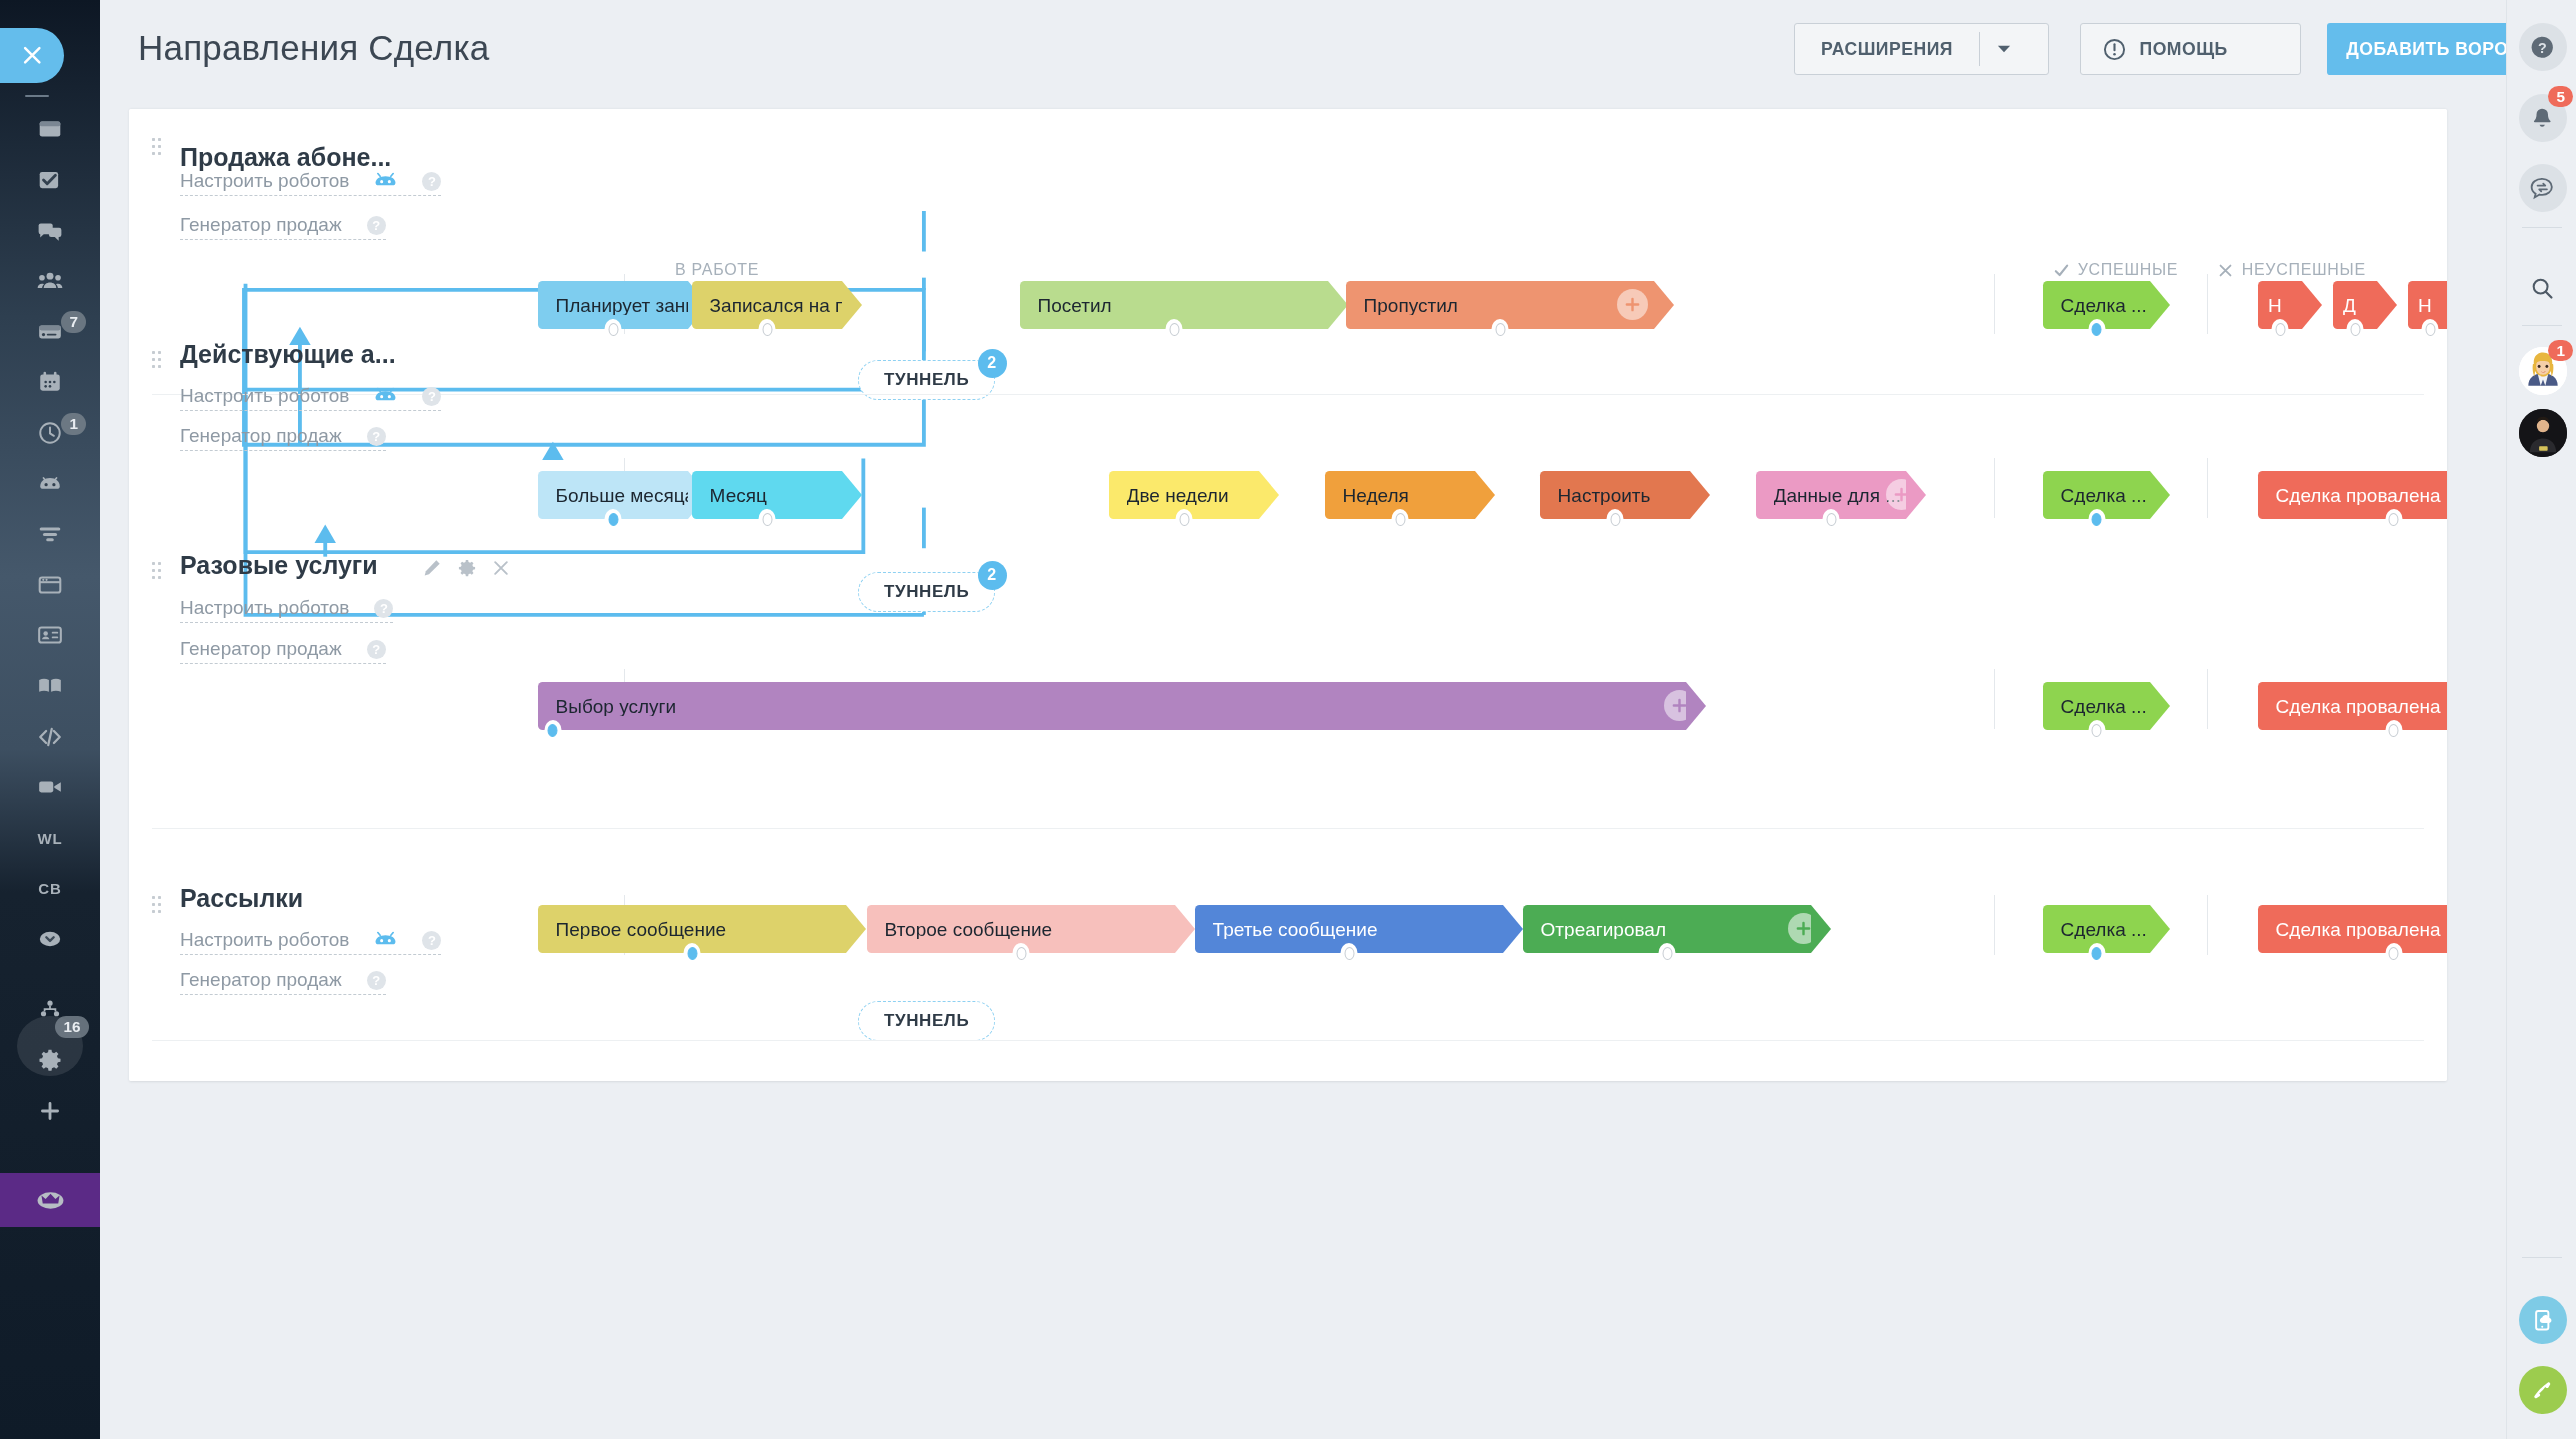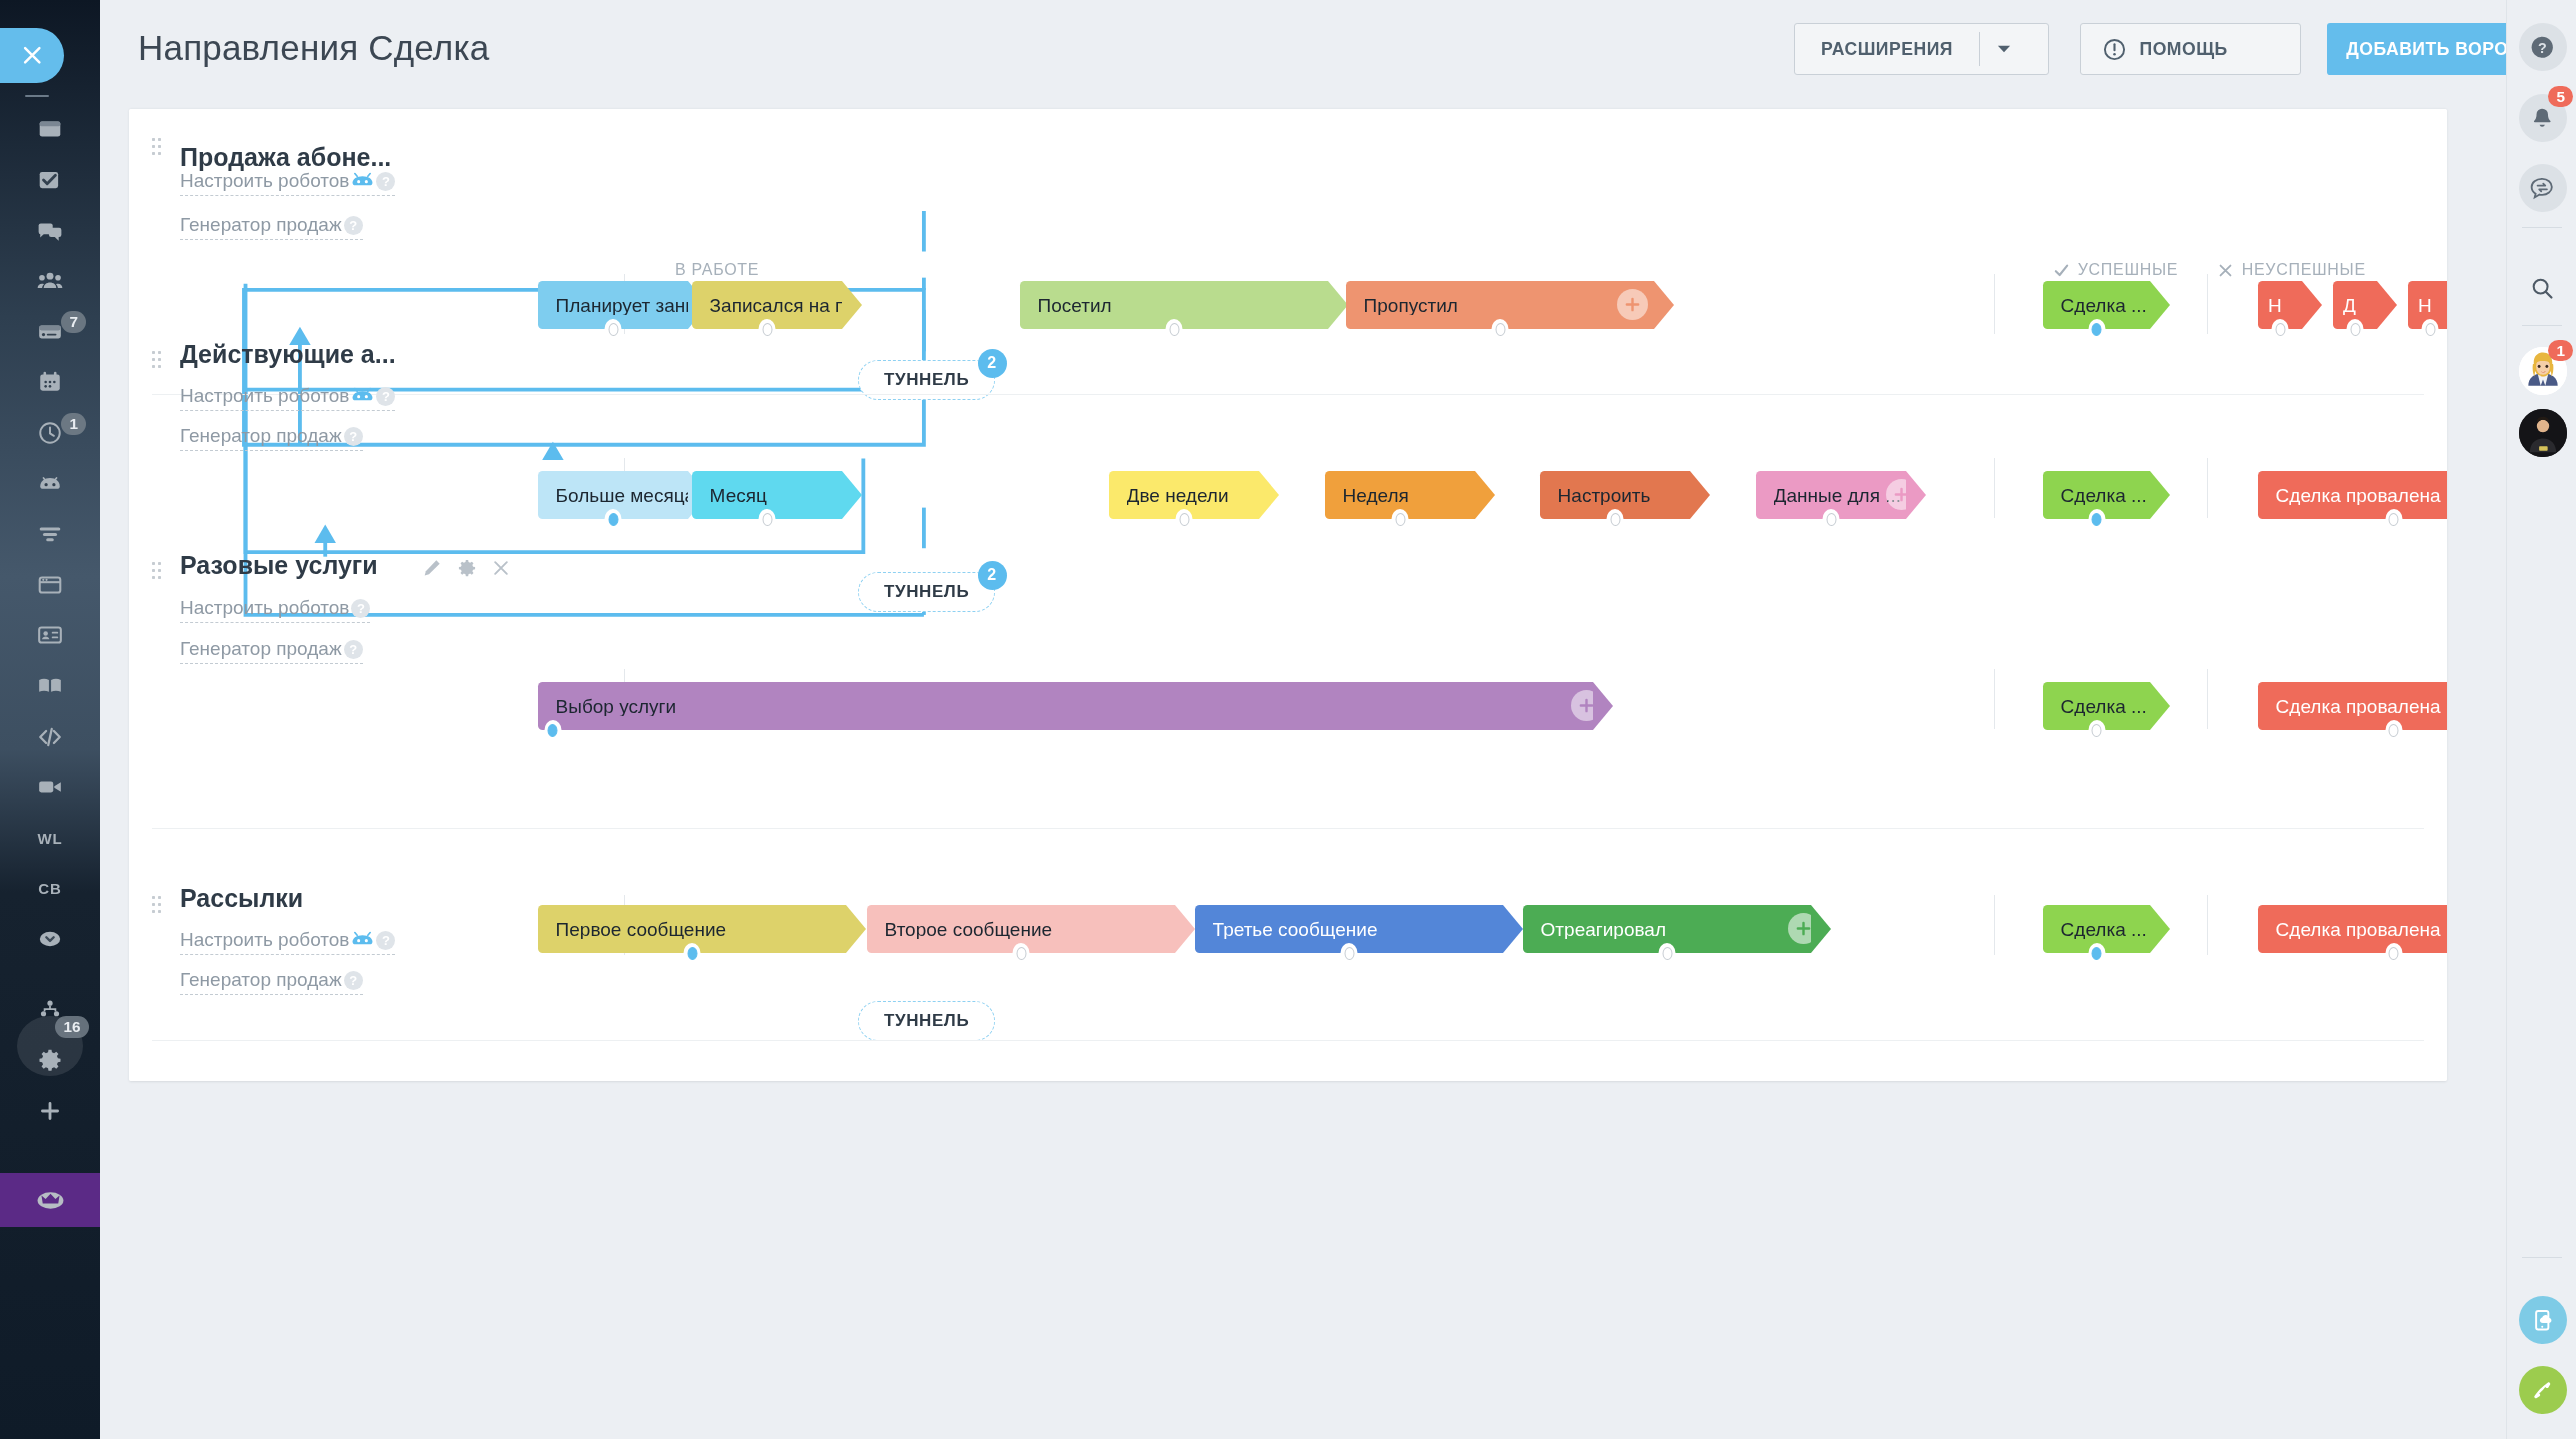--- a/index.html
+++ b/index.html
@@ -149,21 +149,21 @@
     white-space: nowrap;
   }
   .row-title-actions { position: absolute; display: flex; gap: 14.6px; align-items: center; }
   .row-title-actions svg { width: 20px; height: 20px; fill: #b9c1c9; cursor: pointer; }
 
   .sub-link {
     position: absolute;
     font-size: 19px; color: #8e99a4;
     border-bottom: 0.8px dashed #c3cbd2;
     padding-bottom: 3.1px;
-    display: flex; align-items: center; gap: 2px;
+    display: flex; align-items: center; gap: 25px;
     white-space: nowrap;
     cursor: pointer;
   }
   .q-mark {
     width: 19px; height: 19px; border-radius: 50%;
     background: #dfe4e9; color: #fff;
     font-size: 13px; font-weight: bold;
     display: inline-flex; align-items: center; justify-content: center;
     flex: 0 0 auto;
   }
@@ -813,21 +813,21 @@
     </div>
     <div class="sub-link" style="left:51px; top:529px">
       <span>Генератор продаж</span>
       <span class="q-mark">?</span>
     </div>
 
     <div class="vdiv" style="left:495px; top:560px; height:60px"></div>
     <div class="vdiv" style="left:1865px; top:560px; height:60px"></div>
     <div class="vdiv" style="left:2078px; top:560px; height:60px"></div>
 
-    <div class="stage" style="left:409px; top:573px; width:1055px">
+    <div class="stage" style="left:409px; top:573px; width:1148px">
       <div class="body" style="background:#b184c0">
         <span class="name" style="color:#1c2630">Выбор услуги</span>
         <span class="plus" style="right:-9.2px; background:rgba(255,255,255,.5)">
           <svg viewBox="0 0 24 24">
               <path d="M12 4 V20 M4 12 H20" stroke="#b184c0" stroke-width="3.4" stroke-linecap="round" fill="none"></path>
             </svg>
         </span>
         <span class="arrow" style="border-left:20px solid #b184c0"></span>
       </div>
       <span class="knob on" style="left:14.6px">

